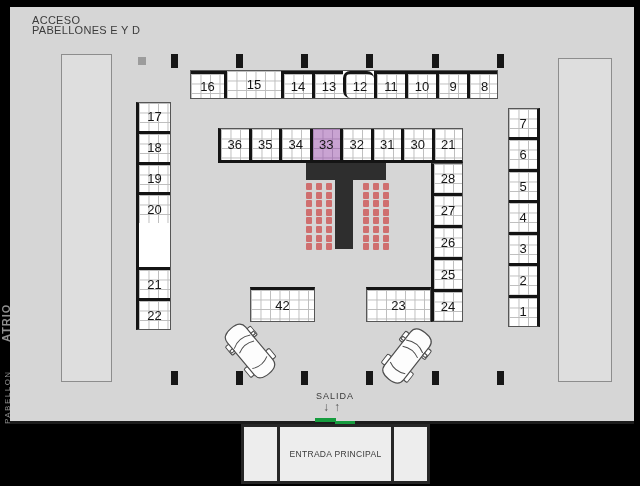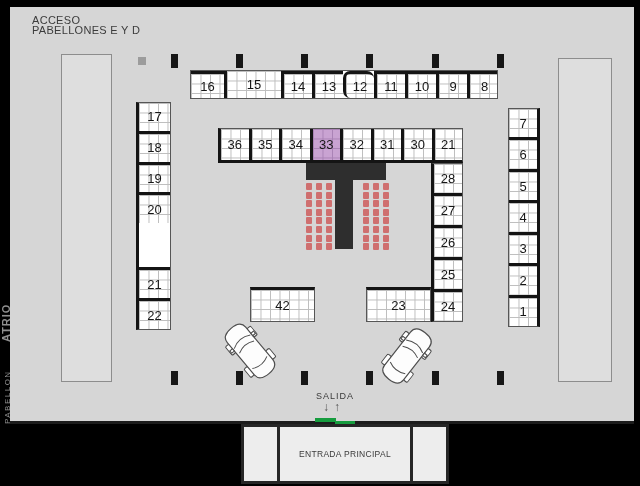--- a/index.html
+++ b/index.html
@@ -29,21 +29,21 @@
   .vtext{position:absolute;writing-mode:vertical-rl;transform:rotate(180deg);color:#8f8f8f}
   #atrio{left:0;top:290px;height:52px;width:16px;font-size:11px;font-weight:bold;letter-spacing:1px}
   #pabellon{left:3px;top:348px;height:76px;width:12px;font-size:8px;letter-spacing:1.5px}
   #salida{position:absolute;left:295px;top:391px;width:80px;text-align:center;font-size:9px;letter-spacing:1px;color:#3a3a3a}
   .exit-arrow{position:absolute;font-size:12px;color:#555}
   #arrow-down{left:323px;top:400px}
   #arrow-up{left:334px;top:400px}
   .door{position:absolute;height:4px}
   #door-left{left:315px;top:418px;width:21px}
   #door-right{left:335px;top:421px;width:20px}
-  #entrance{position:absolute;left:241px;top:424px;width:208px;height:60px;background:#ededed;border:3px solid #262626;display:flex}
+  #entrance{position:absolute;left:241px;top:424px;width:189px;height:60px;background:#ededed;border:3px solid #262626;display:flex}
   .ent-side{width:33px}
   .ent-center{flex:1;border-left:3px solid #262626;border-right:3px solid #262626;display:flex;align-items:center;justify-content:center}
   .ent-center span{font-size:8.5px;color:#3a3a3a;letter-spacing:.3px}
   .car{position:absolute;width:34px;height:62px}
   #car-1{left:233px;top:320px;transform:rotate(-40deg)}
   #car-2{left:390px;top:325px;transform:rotate(38deg)}
   .car svg .wh{fill:#fff;stroke:#4f4f4f;stroke-width:1.1}
   .car svg .bd{fill:#fdfdfd;stroke:#4f4f4f;stroke-width:1.2}
   .car svg .ln{fill:none;stroke:#4f4f4f;stroke-width:1}
 </style>

